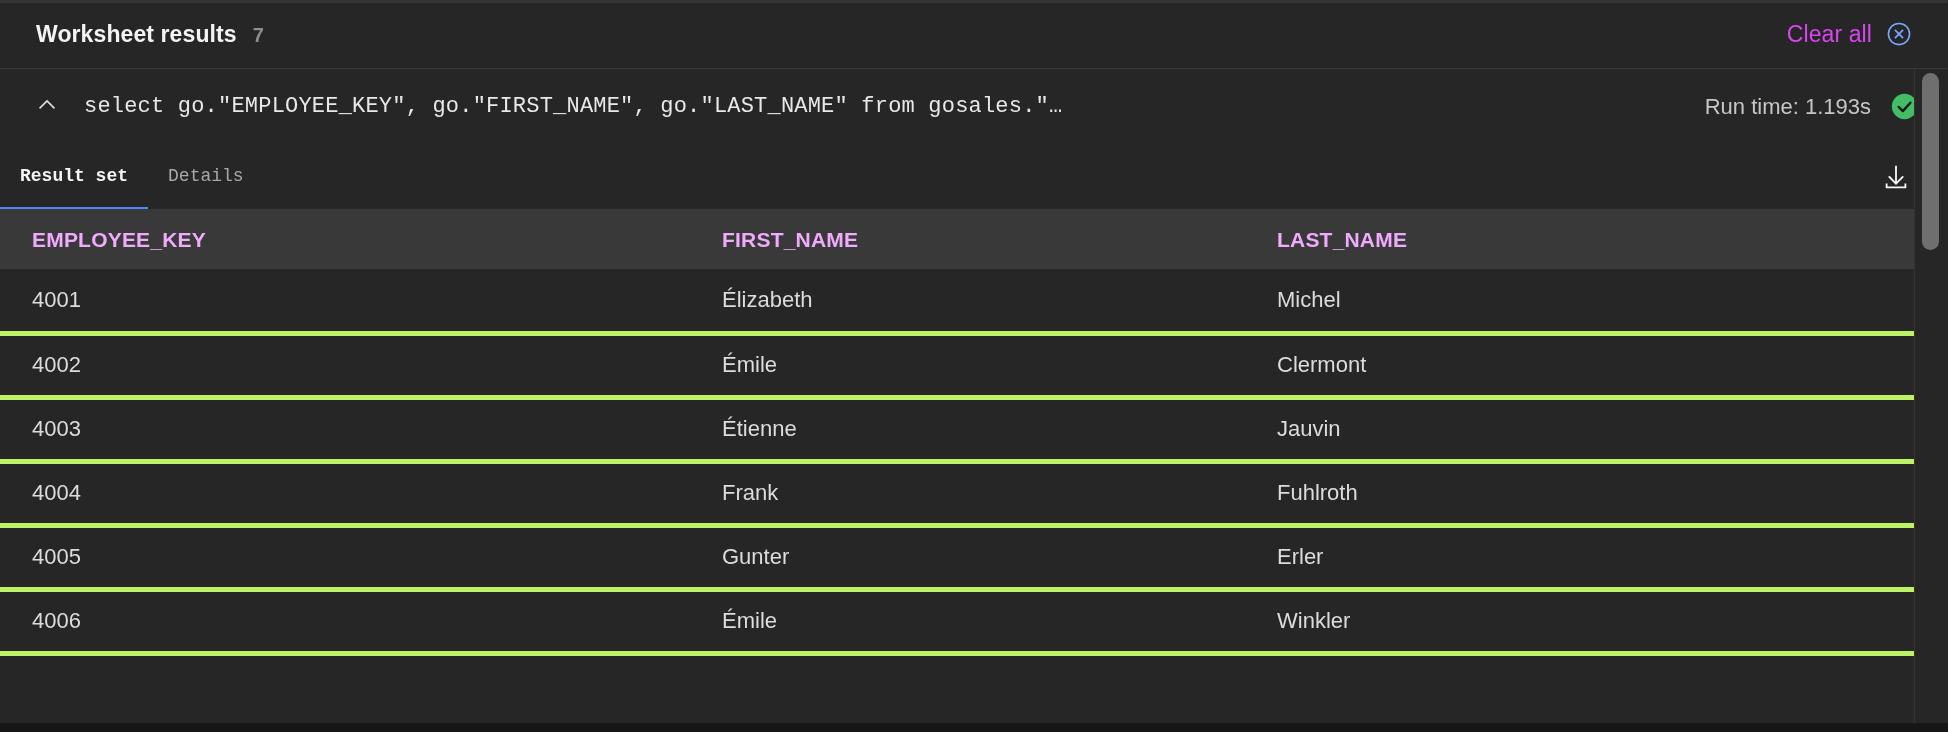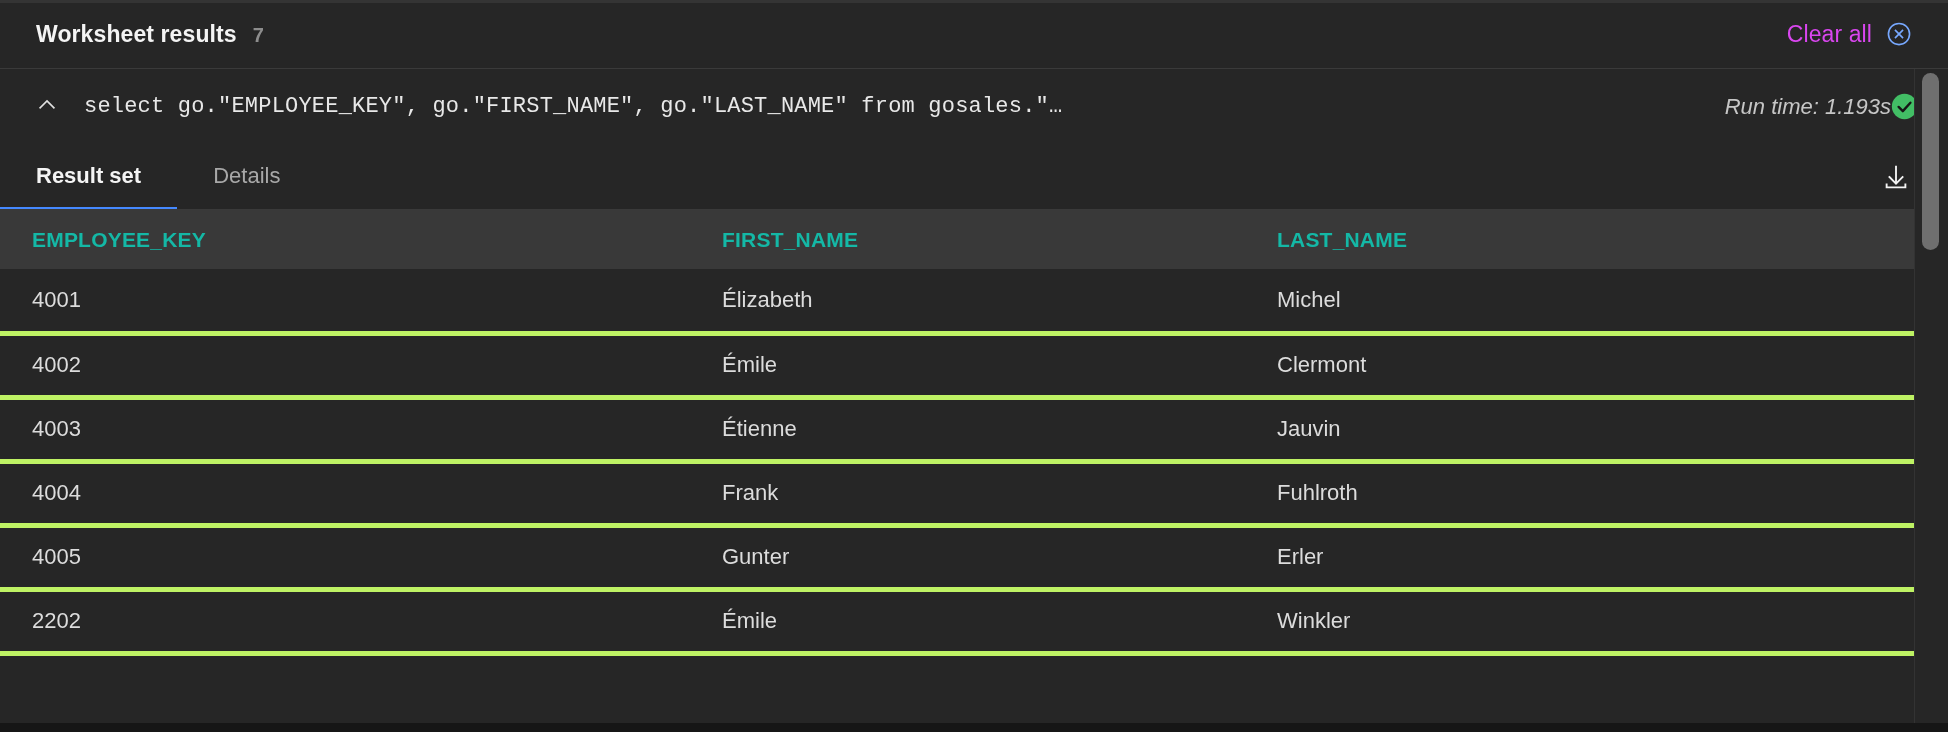--- a/index.html
+++ b/index.html
@@ -114,23 +114,23 @@
     color: #e8e8e8;
     white-space: nowrap;
     overflow: hidden;
     text-overflow: clip;
     margin-left: 16px;
     letter-spacing: 0.2px;
   }
   .query-meta {
     display: flex;
     align-items: flex-end;
+    gap: 20px;
     flex: 0 0 auto;
     padding-left: 24px;
-    font-style: italic;
   }
   .run-time {
     font-size: 22px;
     color: #c6c6c6;
     white-space: nowrap;
   }
   .status-icon {
     width: 27px;
     height: 27px;
     display: block;
@@ -149,30 +149,30 @@
     position: relative;
   }
   .tabs {
     display: flex;
     align-items: stretch;
     height: 100%;
   }
   .tab {
     display: flex;
     align-items: center;
-    padding: 0 36px;
-    font-size: 22px;
+    padding: 0 20px;
+    font-size: 18px;
     color: #a8a8a8;
     cursor: pointer;
     border-bottom: 3px solid transparent;
     background: none;
     border-top: none;
     border-left: none;
     border-right: none;
-    font-family: Liberation Sans, sans-serif;
+    font-family: Liberation Mono, monospace;
     height: 100%;
     box-sizing: border-box;
   }
   .tab.active {
     color: #f4f4f4;
     font-weight: bold;
     border-bottom: 3px solid #4589ff;
   }
   .tabs-underline {
     position: absolute;
@@ -209,21 +209,21 @@
   table.results {
     width: 1915px;
     border-collapse: collapse;
     table-layout: fixed;
   }
   table.results th {
     background: #393939;
     text-align: left;
     font-size: 21px;
     font-weight: bold;
-    color: #14b8a6;
+    color: #f0abfc;
     padding: 0 0 0 32px;
     height: 59px;
     box-sizing: border-box;
     letter-spacing: 0.2px;
     white-space: nowrap;
   }
   table.results td {
     font-size: 22px;
     color: #dcdcdc;
     padding: 0 0 0 32px;
@@ -368,21 +368,21 @@
           <td class="col-key">4004</td>
           <td class="col-first">Frank</td>
           <td class="col-last">Fuhlroth</td>
         </tr>
         <tr>
           <td class="col-key">4005</td>
           <td class="col-first">Gunter</td>
           <td class="col-last">Erler</td>
         </tr>
         <tr>
-          <td class="col-key">2202</td>
+          <td class="col-key">4006</td>
           <td class="col-first">Émile</td>
           <td class="col-last">Winkler</td>
         </tr>
       </tbody>
     </table>
   </div>
 
   <div class="v-scrollbar">
     <div class="v-thumb"></div>
   </div>

